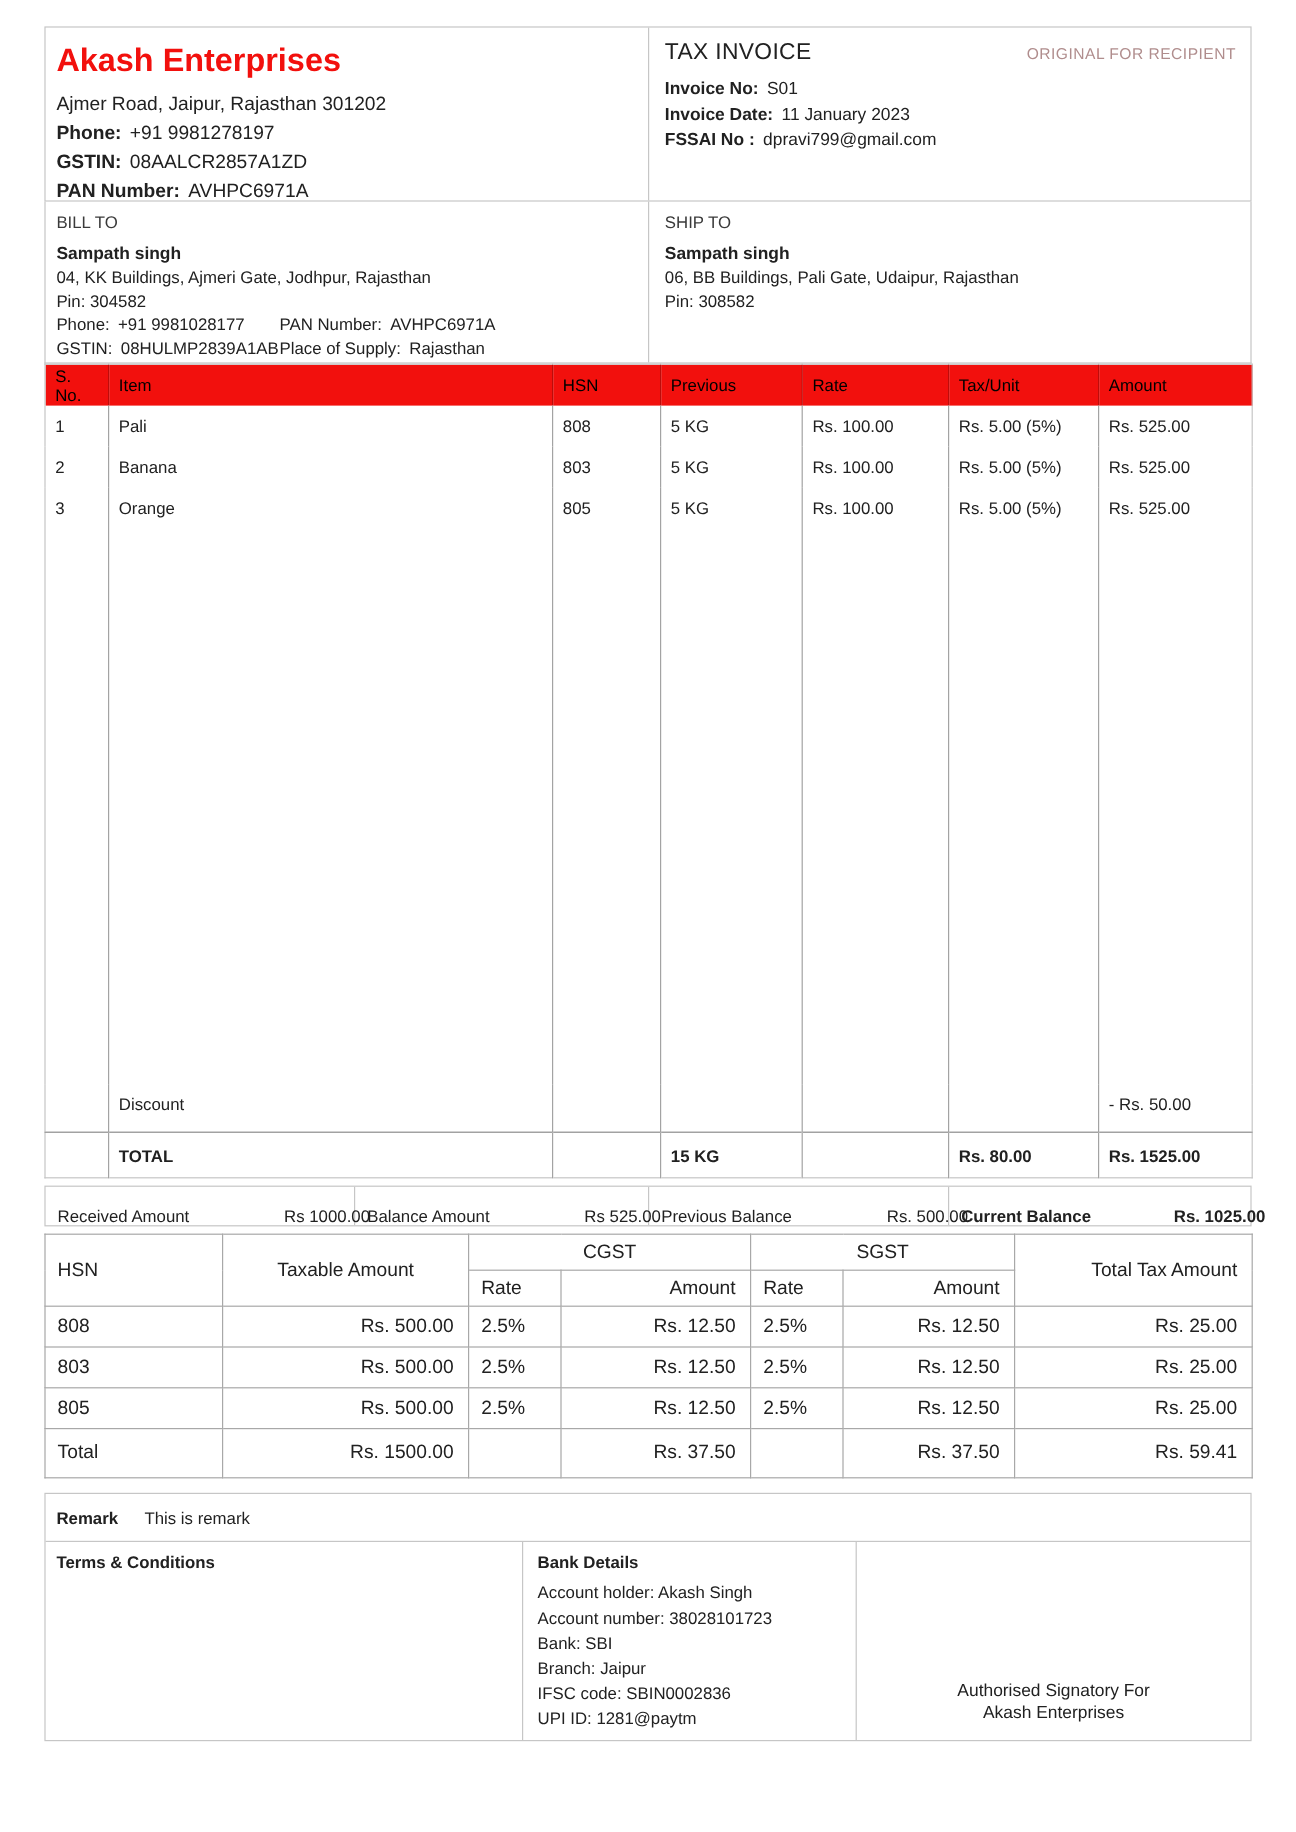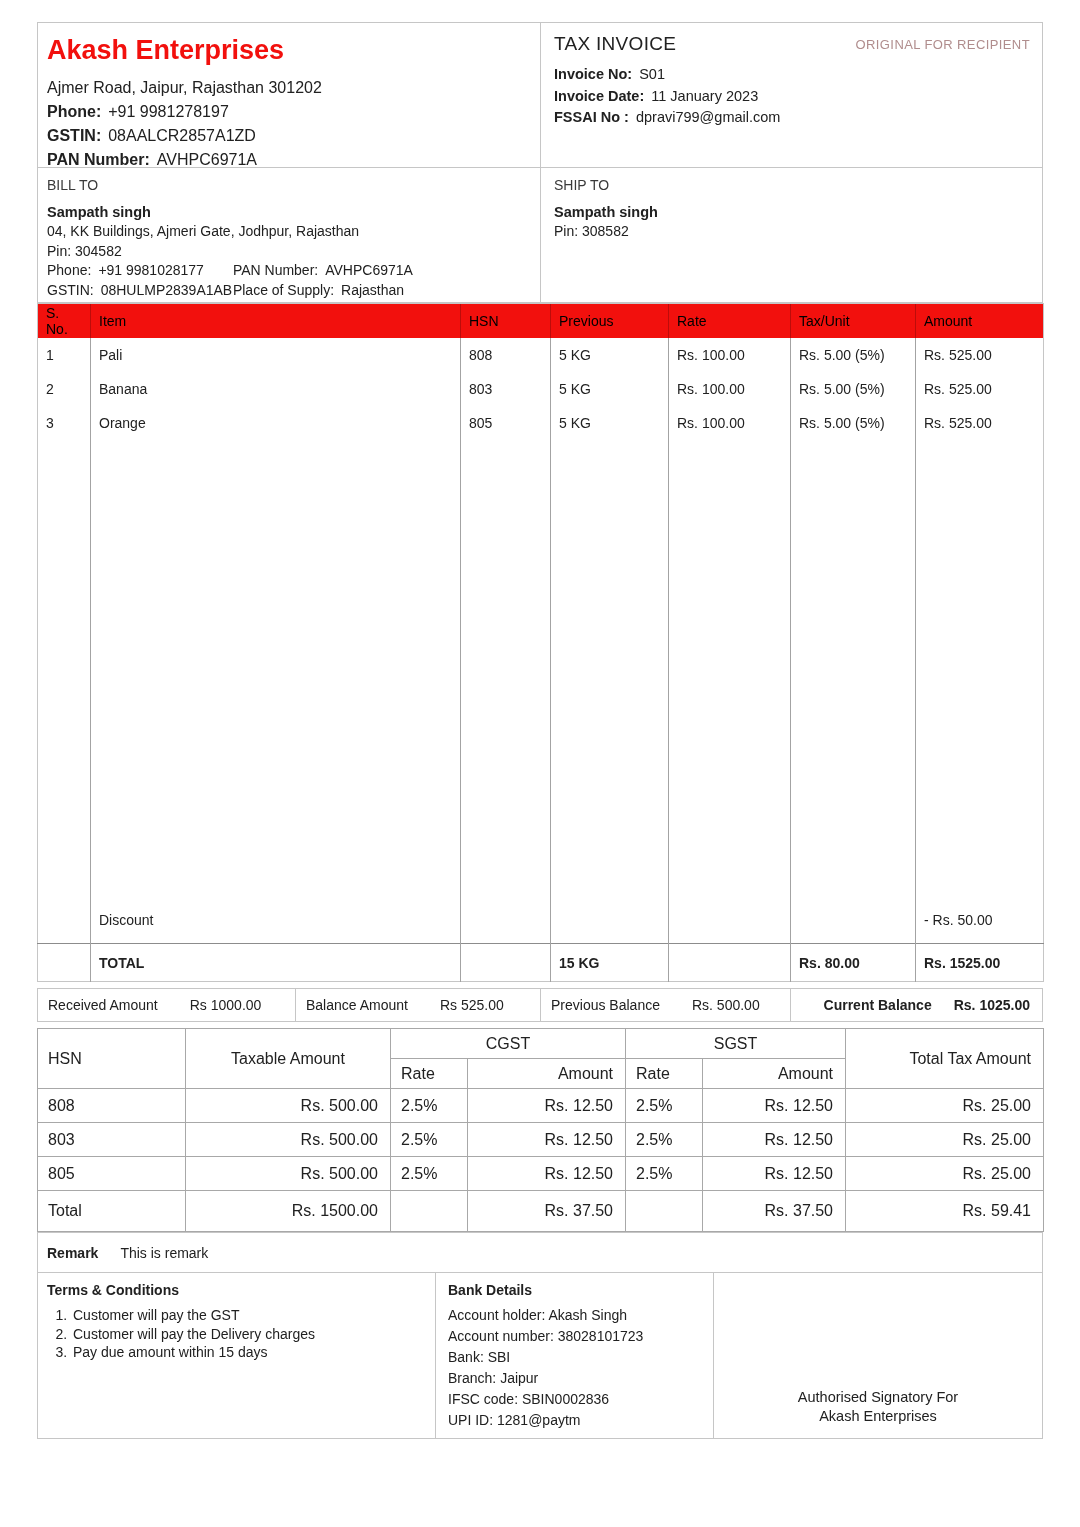--- a/index.html
+++ b/index.html
@@ -49,39 +49,39 @@
   .items td{font-size:14px;padding:0 8px;border-right:1px solid var(--line-col);}
   .items td:last-child{border-right:none;}
   .item-row td{height:34px;}
   .spacer-row td{height:464px;}
   .discount-row td{height:40px;vertical-align:top;padding-top:8px;}
   .total-row td{border-top:1px solid var(--line-dark);font-weight:bold;height:38px;}
   .ta-r{padding-right:13px !important;}
 
   
   .summary{display:flex;height:34px;border:1px solid var(--line-outer);margin-top:6px;font-size:14px;}
-  .sum-cell{display:flex;align-items:center;height:100%;border-right:1px solid var(--line-outer);padding:0 10px;white-space:nowrap;}
+  .sum-cell{display:flex;align-items:flex-end;height:100%;border-right:1px solid var(--line-outer);padding:0 10px;white-space:nowrap;gap:47px;}
   .sum-cell .lbl{margin-right:32px;}
   .sc1{width:258px;}.sc2{width:245px;}.sc3{width:250px;}
   .sc4{flex:1;border-right:none;justify-content:flex-end;padding-right:12px;font-weight:bold;}
   .sc4 .lbl{margin-right:22px;}
 
   
   .tax{margin-top:6px;border:1px solid var(--line-outer);}
   .tax th,.tax td{border:1px solid #a8a8a8;font-size:16px;font-weight:400;padding:0 8px;}
   .tax th{height:30px;}
   .tax td{height:34px;}
   .tax .pl{ text-align:left;padding-left:10px;}
   .tax .pr{ text-align:right;padding-right:12px;}
   .tax .pc{ text-align:center;}
   .tax .tot td{height:41px;}
   .b{font-weight:bold;}
 
   
-  .remark-box{border:1px solid var(--line-outer);height:207px;}
+  .remark-box{margin-top:12px;border:1px solid var(--line-outer);height:207px;}
   .remark-row{height:40px;display:flex;align-items:center;padding-left:9px;
               border-bottom:1px solid var(--line-outer);font-size:14px;}
   .remark-label{font-weight:bold;margin-right:22px;}
   .tb-row{display:flex;height:165px;}
   .terms-col{width:398px;border-right:1px solid var(--line-outer);padding:9px 10px 0 9px;}
   .bank-col{width:278px;border-right:1px solid var(--line-outer);padding:9px 10px 0 12px;}
   .sig-col{flex:1;position:relative;}
   .col-heading{font-weight:bold;font-size:14px;margin-bottom:7px;}
   ol.terms{margin:8px 0 0 0;padding-left:24px;font-size:14px;line-height:18.5px;}
   ol.terms li{padding-left:2px;}
@@ -136,20 +136,21 @@
           <span><span>PAN Number:</span><span class="val">AVHPC6971A</span></span>
         </div>
         <div class="bs-line">
           <span class="w182"><span>GSTIN:</span><span class="val">08HULMP2839A1AB</span></span>
           <span><span>Place of Supply:</span><span class="val">Rajasthan</span></span>
         </div>
       </div>
       <div class="bs-right">
         <div class="bs-heading">SHIP TO</div>
         <div class="bs-name">Sampath singh</div>
+        <div class="bs-line">06, BB Buildings, Pali Gate, Udaipur, Rajasthan</div>
         <div class="bs-line">Pin: 308582</div>
       </div>
     </div>
 
     <table class="items">
       <colgroup>
         <col style="width:53px">
           <col style="width:370px">
           <col style="width:90px">
         <col style="width:118px">
@@ -311,25 +312,20 @@
     </table>
 
     <div class="remark-box">
       <div class="remark-row">
         <span class="remark-label">Remark</span>
         <span>This is remark</span>
       </div>
       <div class="tb-row">
         <div class="terms-col">
           <div class="col-heading">Terms &amp; Conditions</div>
-          <ol class="terms">
-            <li>Customer will pay the GST</li>
-            <li>Customer will pay the Delivery charges</li>
-            <li>Pay due amount within 15 days</li>
-          </ol>
         </div>
         <div class="bank-col">
           <div class="col-heading">Bank Details</div>
           <div class="bank-line">Account holder: Akash Singh</div>
           <div class="bank-line">Account number: 38028101723</div>
           <div class="bank-line">Bank: SBI</div>
           <div class="bank-line">Branch: Jaipur</div>
           <div class="bank-line">IFSC code: SBIN0002836</div>
           <div class="bank-line">UPI ID: 1281@paytm</div>
         </div>

